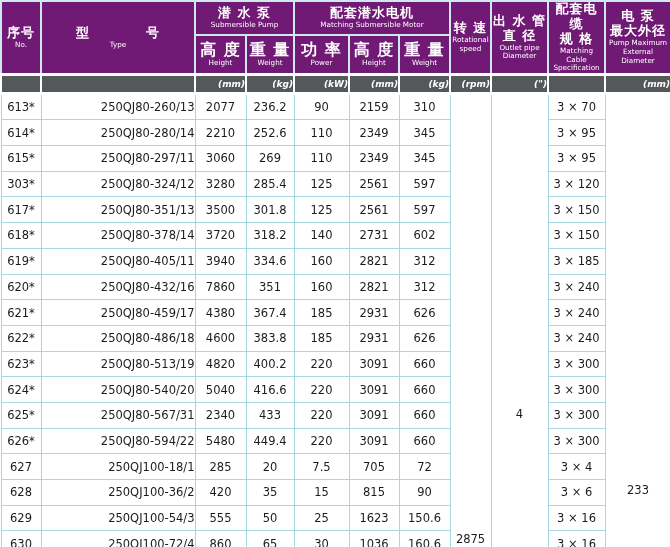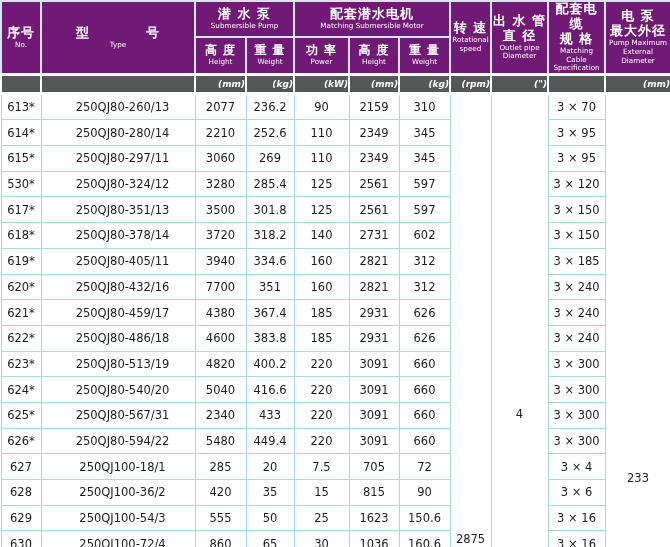--- a/index.html
+++ b/index.html
@@ -12,44 +12,44 @@
   }
   
   thead th{
     background:#701a75;color:#ffffff;padding:0;margin:0;
     border:2px solid #cfe9ee;vertical-align:middle;text-align:center;
     font-weight:bold;line-height:1.15;
   }
   tr.h-group{height:25px;}
   tr.h-sub{height:26px;}
   .zh{display:block;font-size:13px;letter-spacing:1px;}
-  .zh-sm{display:block;font-size:12px;letter-spacing:1px;}
+  .zh-sm{display:block;font-size:16px;letter-spacing:1px;}
   .en{display:block;font-size:7.5px;font-weight:normal;letter-spacing:0;transform:scale(.96);}
   
   tr.h-units td{
     background:#54585a;color:#ffffff;text-align:right;
     font-size:9px;font-weight:bold;height:16px;padding:0;
     border-left:2px solid #ffffff;border-right:2px solid #ffffff;
     border-top:3px solid #ffffff;border-bottom:3px solid #ffffff;font-style:italic;
   }
   
   tbody td{
     border:1px solid #a6d9e2;background:#ffffff;color:#1c1c1c;
     font-size:11.5px;text-align:center;padding:0;height:24.7px;
     white-space:nowrap;overflow:hidden;
   }
-  tbody td.type{text-align:center;padding-left:9px;}
+  tbody td.type{text-align:right;padding-left:9px;}
   tbody td.merged{vertical-align:top;padding:0;}
   .merged-box{position:relative;height:460px;width:100%;}
   .merged-val{
     position:absolute;left:0;right:0;text-align:center;
     font-size:11.5px;color:#1c1c1c;
   }
   .val-outlet{top:312px;}
-  .val-max{top:376px;}
+  .val-max{top:388px;}
   .val-speed{top:437px;}
 </style>
 </head>
 <body>
 
 <div class="sheet">
   <table class="spec">
     <colgroup>
       <col style="width:40px">
         <col style="width:154px">
@@ -181,21 +181,21 @@
           <td>615*</td>
           <td class="type">250QJ80-297/11</td>
           <td>3060</td>
           <td>269</td>
           <td>110</td>
           <td>2349</td>
           <td>345</td>
           <td>3 × 95</td>
         </tr>
         <tr>
-          <td>530*</td>
+          <td>303*</td>
           <td class="type">250QJ80-324/12</td>
           <td>3280</td>
           <td>285.4</td>
           <td>125</td>
           <td>2561</td>
           <td>597</td>
           <td>3 × 120</td>
         </tr>
         <tr>
           <td>617*</td>
@@ -223,21 +223,21 @@
           <td>3940</td>
           <td>334.6</td>
           <td>160</td>
           <td>2821</td>
           <td>312</td>
           <td>3 × 185</td>
         </tr>
         <tr>
           <td>620*</td>
           <td class="type">250QJ80-432/16</td>
-          <td>7700</td>
+          <td>7860</td>
           <td>351</td>
           <td>160</td>
           <td>2821</td>
           <td>312</td>
           <td>3 × 240</td>
         </tr>
         <tr>
           <td>621*</td>
           <td class="type">250QJ80-459/17</td>
           <td>4380</td>

